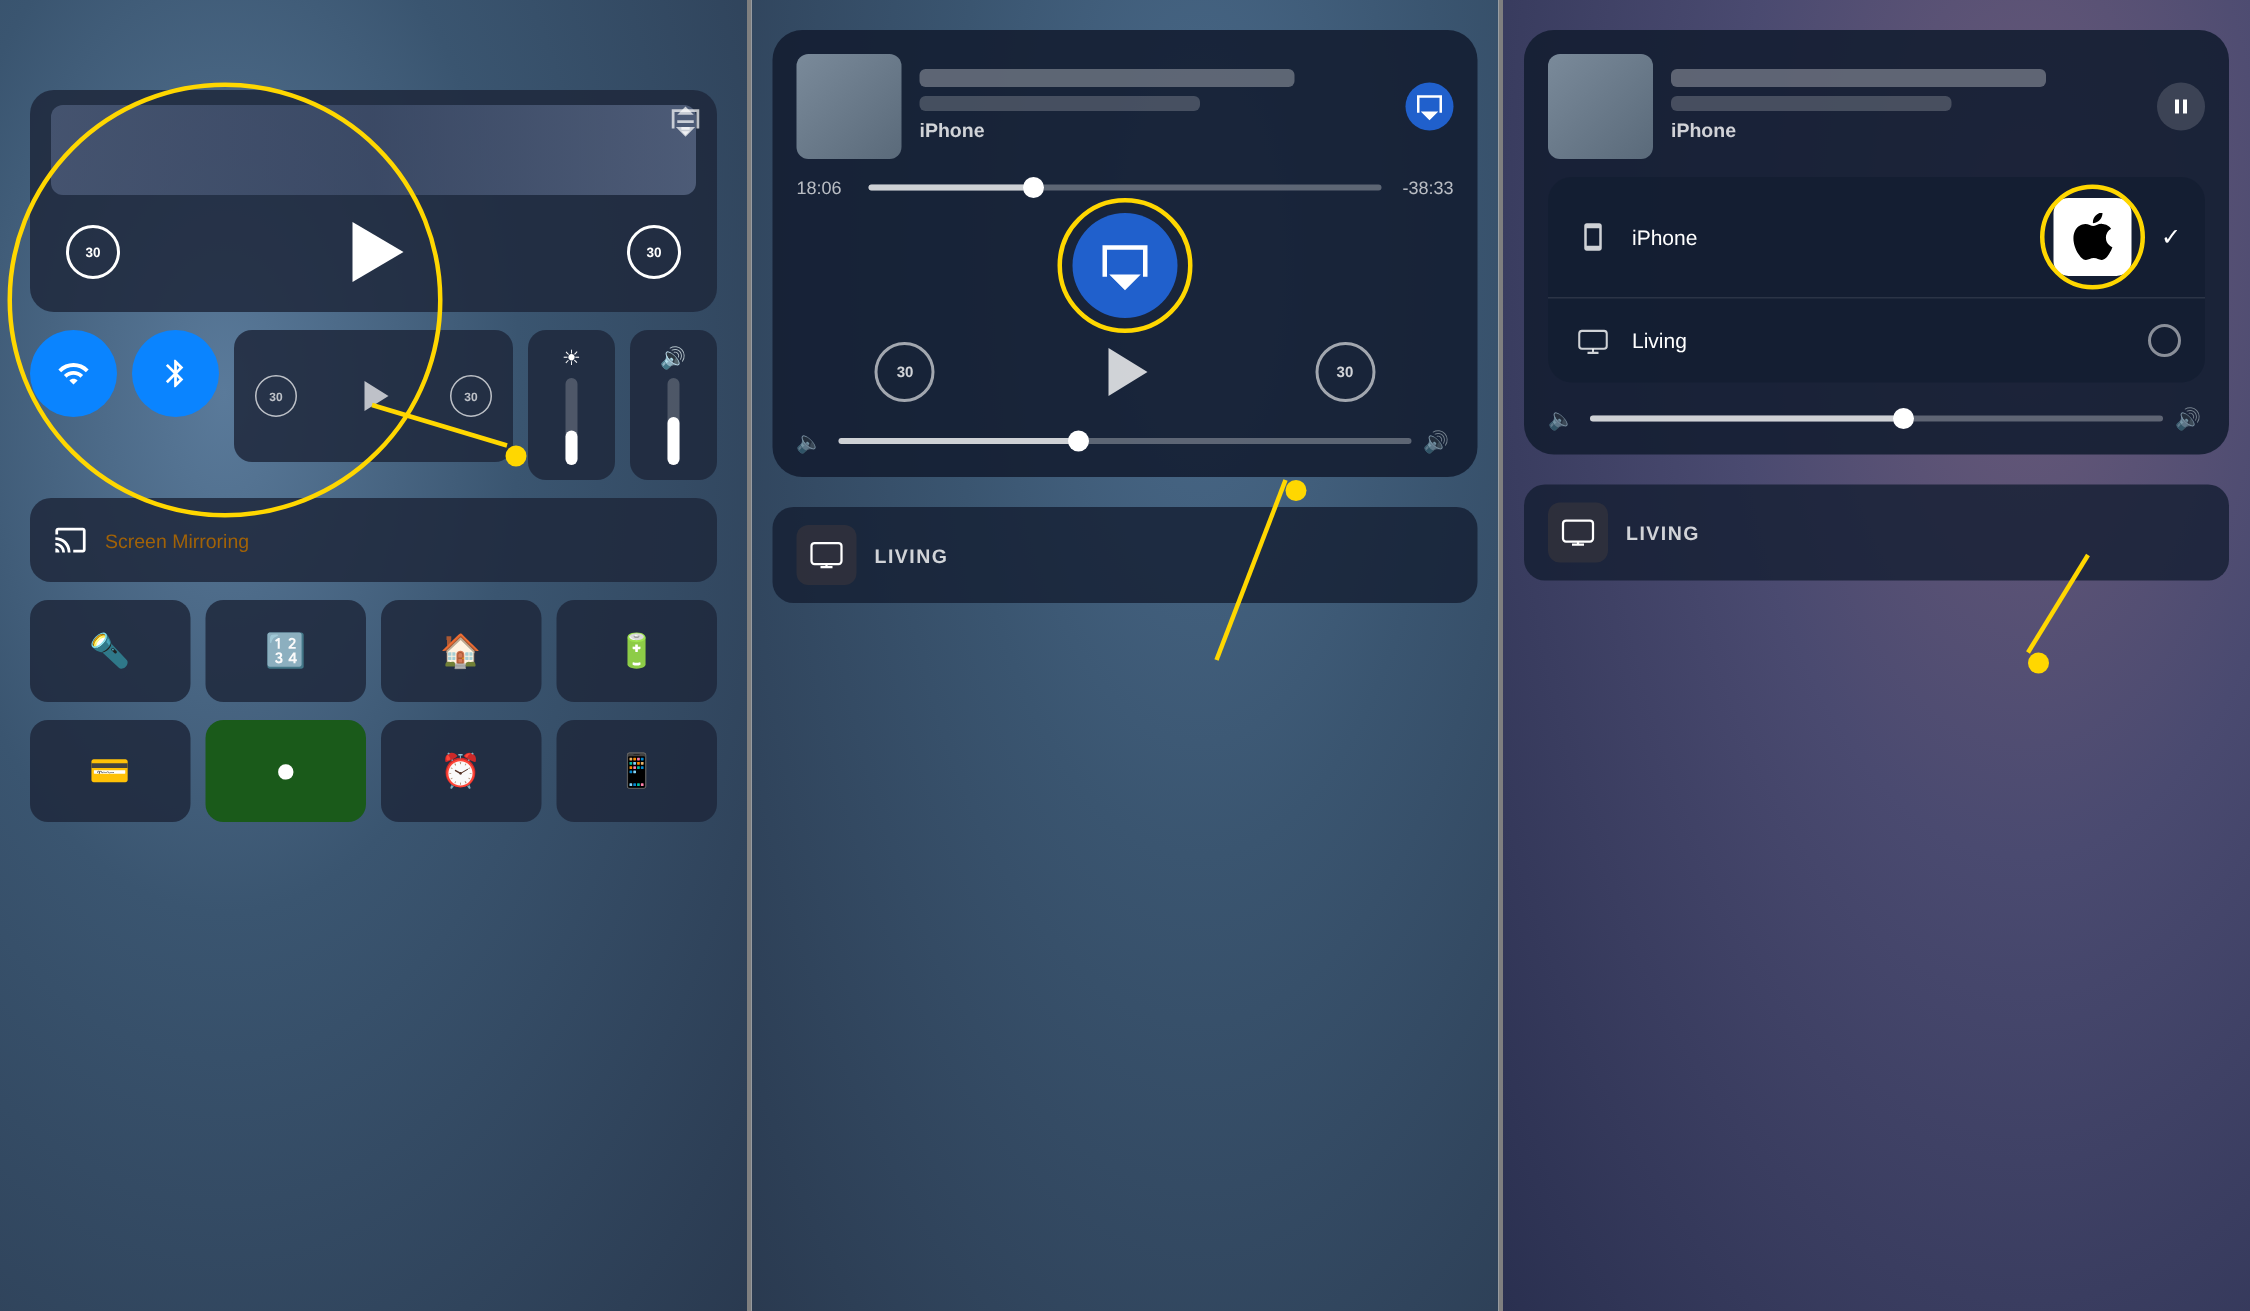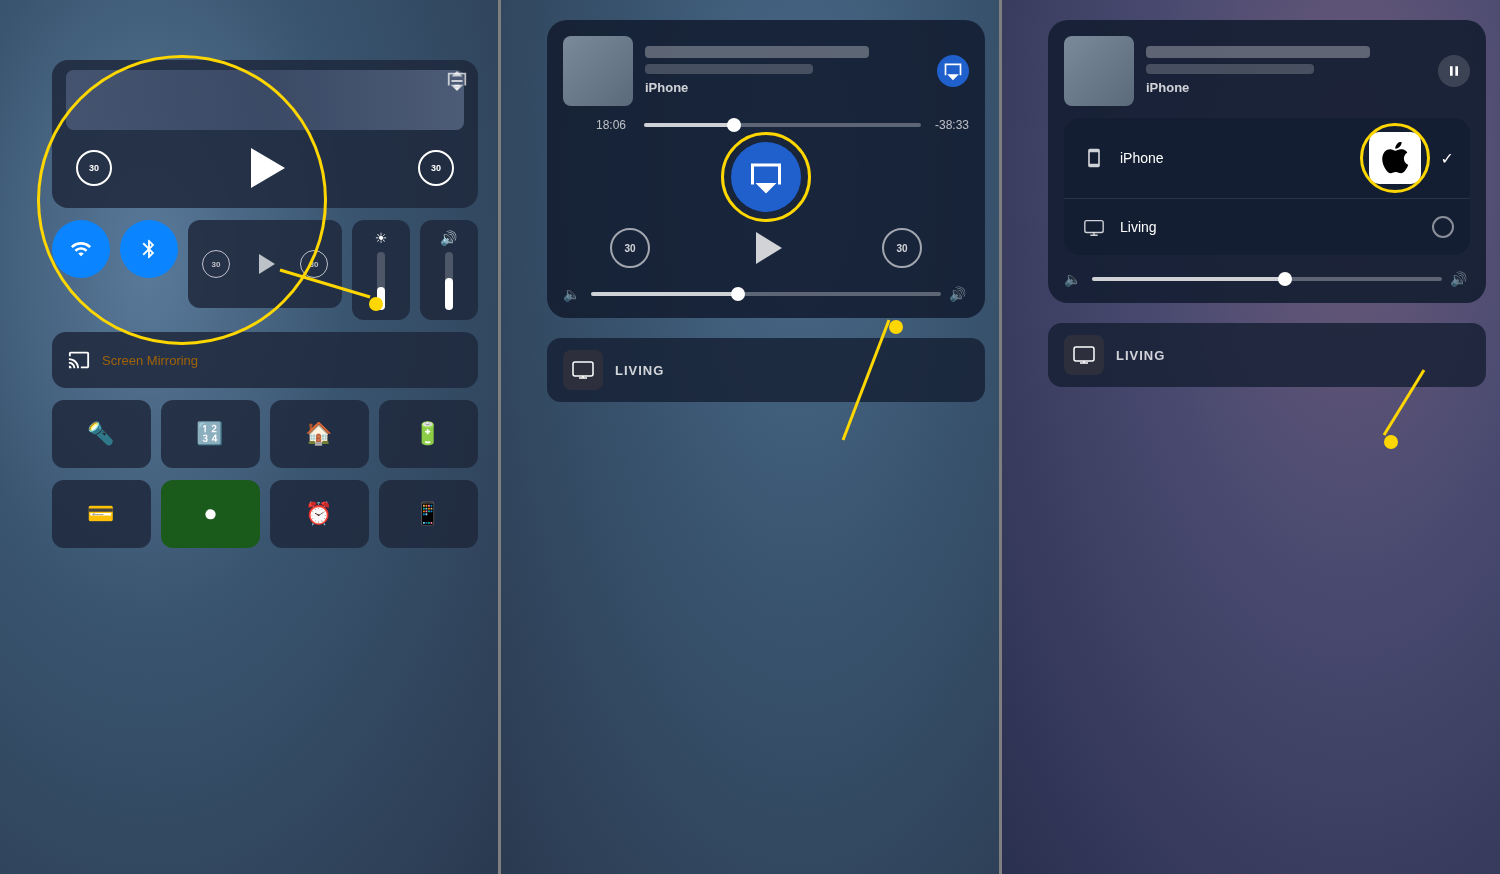--- a/index.html
+++ b/index.html
@@ -9,21 +9,20 @@
       overflow: hidden;
       display: flex;
       font-family: -apple-system, BlinkMacSystemFont, 'SF Pro Text', sans-serif;
     }
 
     
     .panel {
       flex: 1;
       position: relative;
       overflow: hidden;
-      padding-left: 32px;
     }
 
     .panel-bg {
       width: 100%;
       height: 100%;
       position: absolute;
       top: 0; left: 0;
     }
 
     
@@ -286,21 +285,20 @@
       font-size: 16px;
       flex-shrink: 0;
     }
 
     
     .progress-row {
       display: flex;
       align-items: center;
       gap: 8px;
       margin-bottom: 10px;
-      margin-left: 33px;
     }
 
     .time-label {
       color: rgba(255,255,255,0.7);
       font-size: 12px;
       min-width: 40px;
     }
 
     .time-label-right {
       text-align: right;

